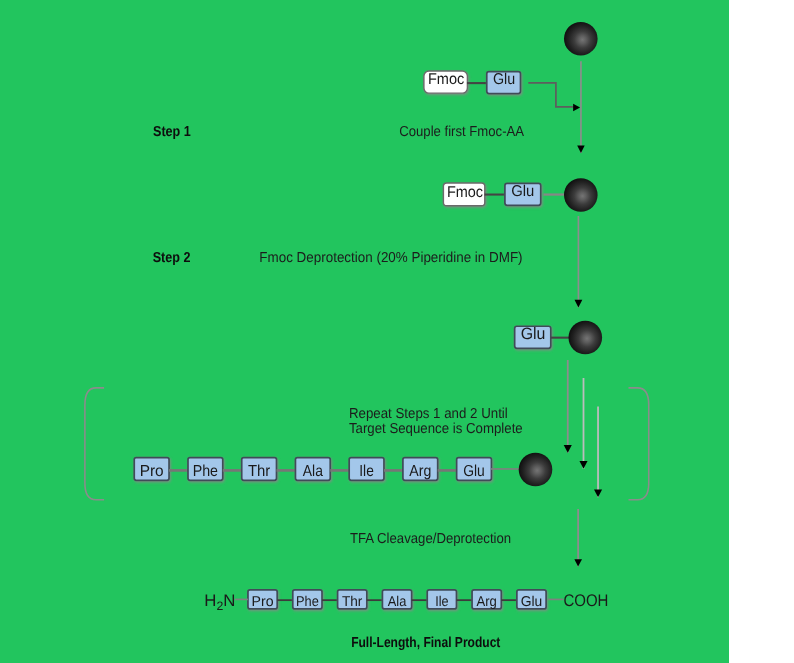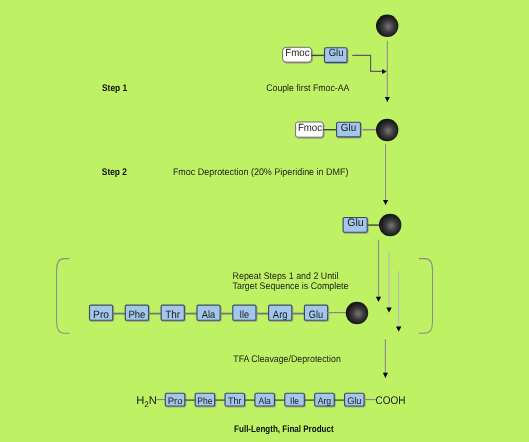--- a/index.html
+++ b/index.html
@@ -1,19 +1,19 @@
 <!DOCTYPE html>
 <html><head>
 <meta charset="utf-8">
 <style>
   html,body{margin:0;padding:0;background:#ffffff;}
   body{width:529px;height:442px;overflow:hidden;font-family:"Liberation Sans",sans-serif;
        -webkit-font-smoothing:antialiased;text-rendering:geometricPrecision;}
   svg text{-webkit-font-smoothing:antialiased;}
-  #stage{position:relative;width:529px;height:442px;background:#bef264;opacity:0.9999;}
+  #stage{position:relative;width:486px;height:442px;background:#22c55e;opacity:0.9999;}
   #stage > svg{position:absolute;left:0;top:0;display:block;}
   .res-rect{fill:#a3c7ea;stroke:#3f4c59;stroke-width:1.15;}
   .res-label{font-family:"Liberation Sans",sans-serif;fill:#1a1a1a;text-anchor:middle;}
   .white-rect{fill:#ffffff;stroke:#6a6a6a;stroke-width:0.95;}
   .conn{fill:none;stroke:#808080;stroke-width:1.1;}
   .arrow-line{fill:none;stroke:#808080;stroke-width:1.1;}
   .arrowhead{fill:#000000;}
   .bracket{stroke:#8c8c8c;stroke-width:1.05;fill:none;}
   .cap-text{font-family:"Liberation Sans",sans-serif;fill:#1c1c1c;}
   .bold-text{font-family:"Liberation Sans",sans-serif;font-weight:bold;fill:#0d0d0d;}

